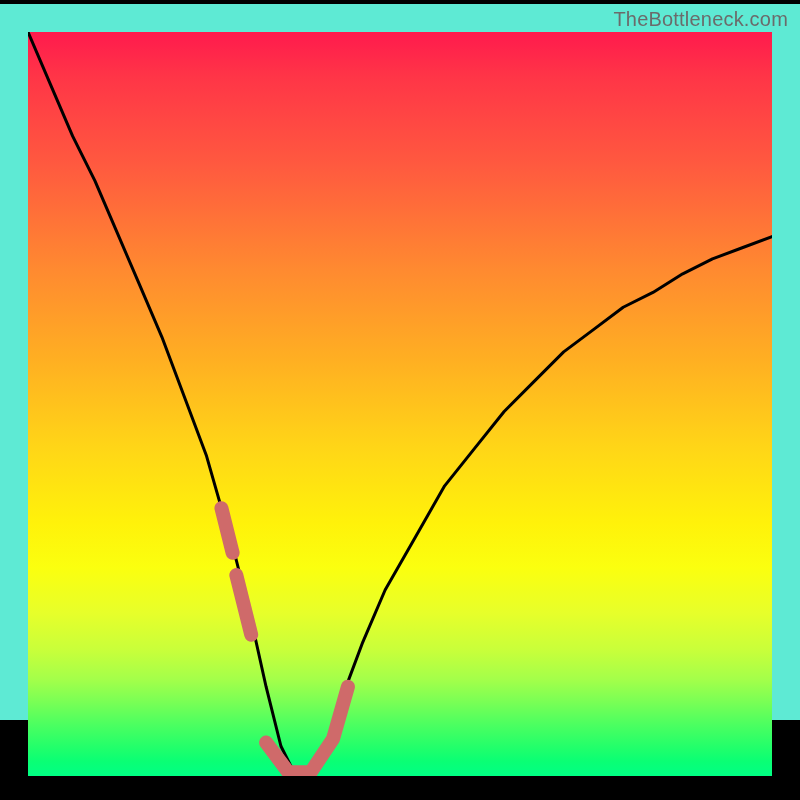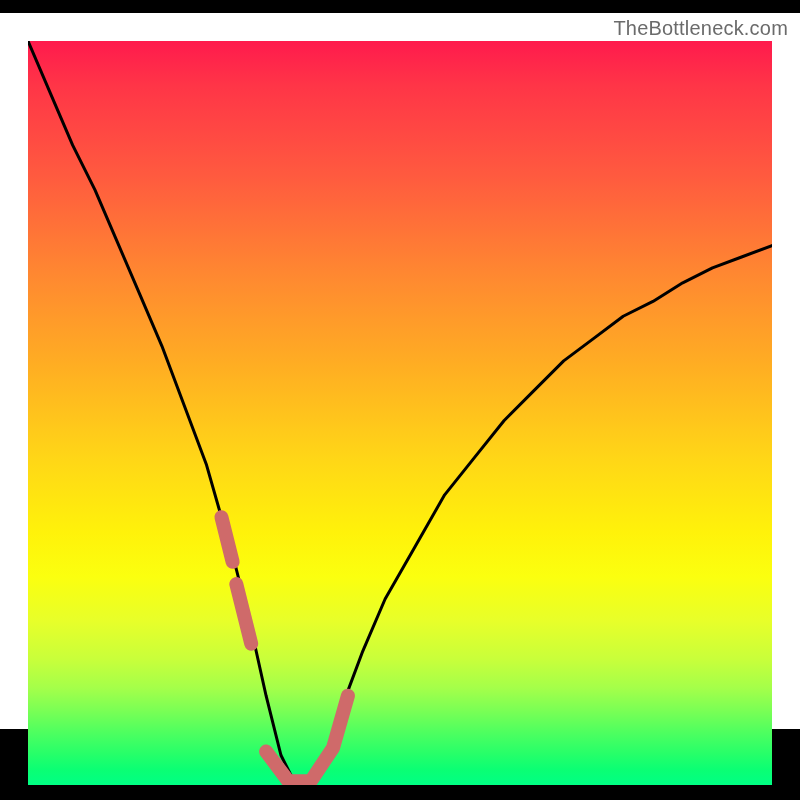--- a/index.html
+++ b/index.html
@@ -6,25 +6,25 @@
     margin: 0;
     padding: 0;
     width: 800px;
     height: 800px;
     background: #000;
     overflow: hidden;
     font-family: Arial, Helvetica, sans-serif;
   }
   .frame {
     position: absolute;
-    top: 13px;
+    top: 4px;
     left: 0;
     width: 800px;
     height: 716px;
-    background: #ffffff;
+    background: #5eead4;
   }
   .plot-area {
     position: absolute;
     top: 28px;
     left: 28px;
     width: 744px;
     height: 744px;
     overflow: hidden;
   }
   

